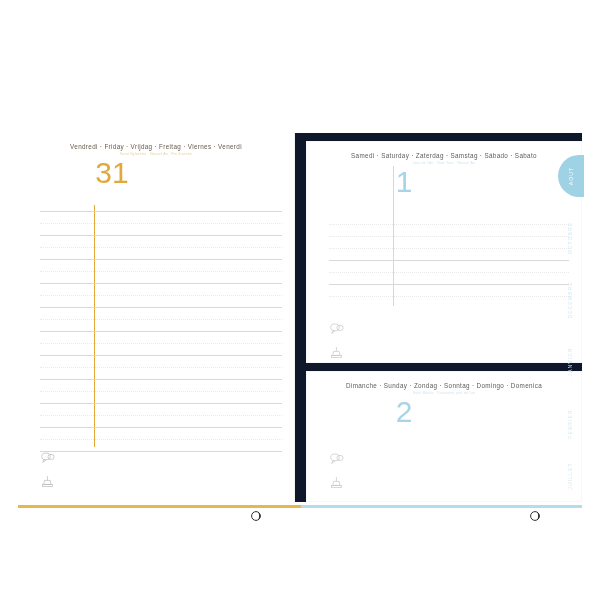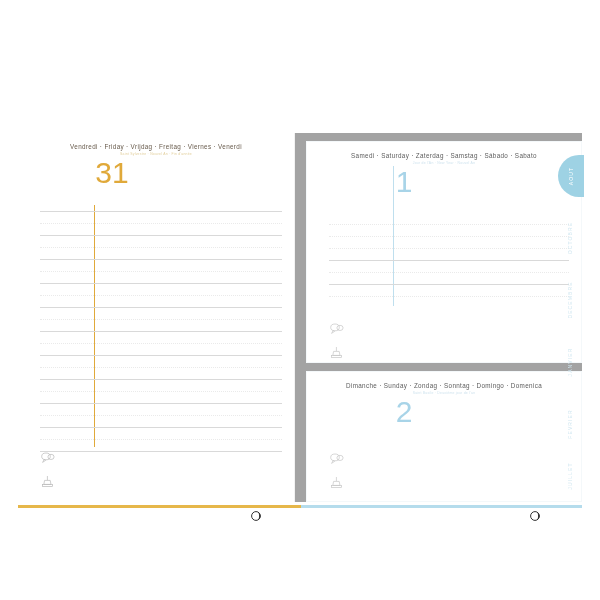--- a/index.html
+++ b/index.html
@@ -23,21 +23,21 @@
     background: #ffffff;
   }
 
   
   .spread {
     position: absolute;
     left: 18px;
     top: 133px;
     width: 564px;
     height: 369px;
-    background: #a3a3a3;
+    background: #0f172a;
     text-decoration: underline;
   }
 
   
   .page-left {
     position: absolute;
     left: 0px;
     top: 0px;
     width: 276px;
     height: 369px;

